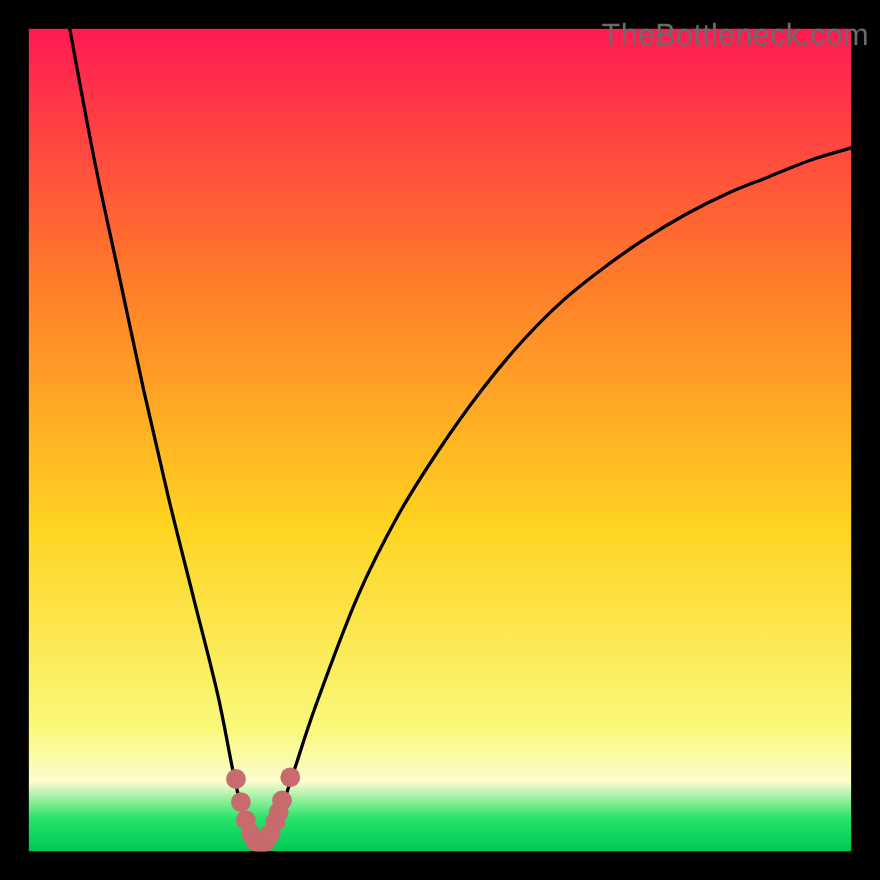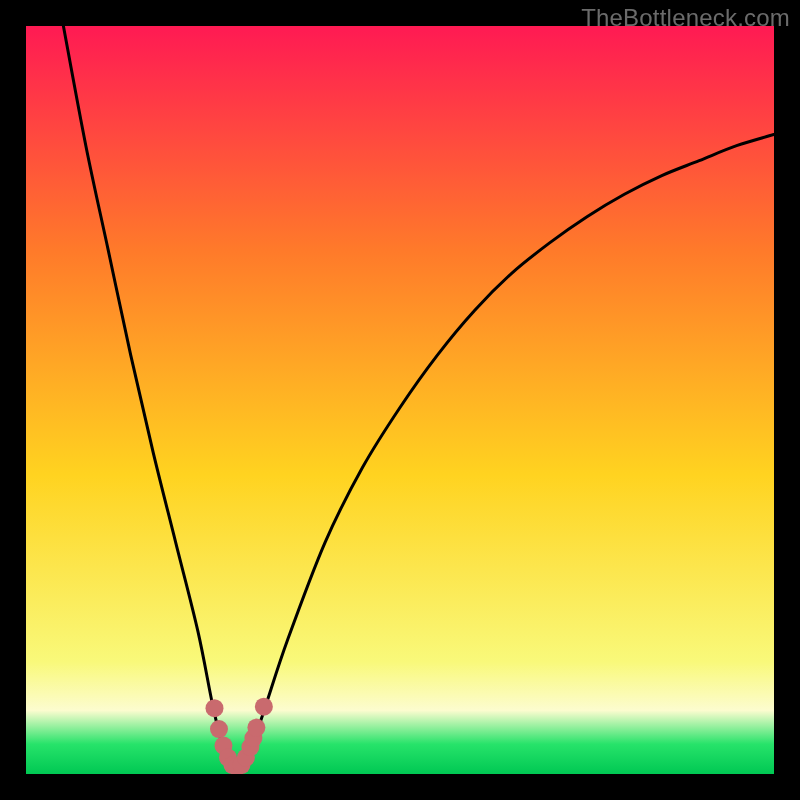--- a/index.html
+++ b/index.html
@@ -20,24 +20,24 @@
   }
   .plot-area {
     position: absolute;
     left: 0;
     top: 0;
     width: 748px;
     height: 748px;
   }
   .watermark {
     position: absolute;
-    top: 4px;
+    top: 16px;
     right: 10px;
     color: #6b6b6b;
-    font-size: 24px;
+    font-size: 28px;
     font-weight: 500;
     letter-spacing: 0.2px;
   }
 </style>
 </head>
 <body>
 
 <div class="frame">
   <svg class="plot-area" viewBox="0 0 748 748" preserveAspectRatio="none">
     <defs>

